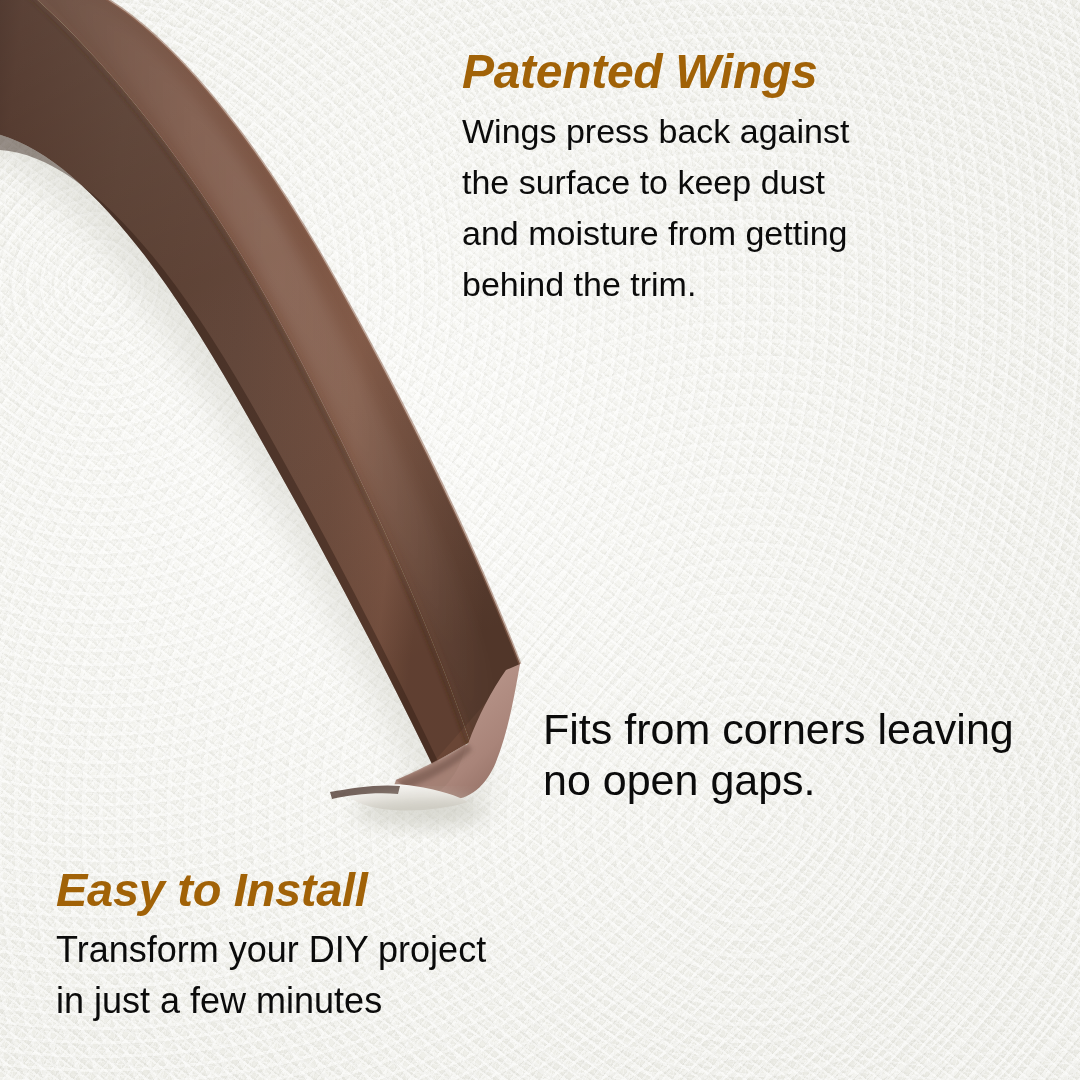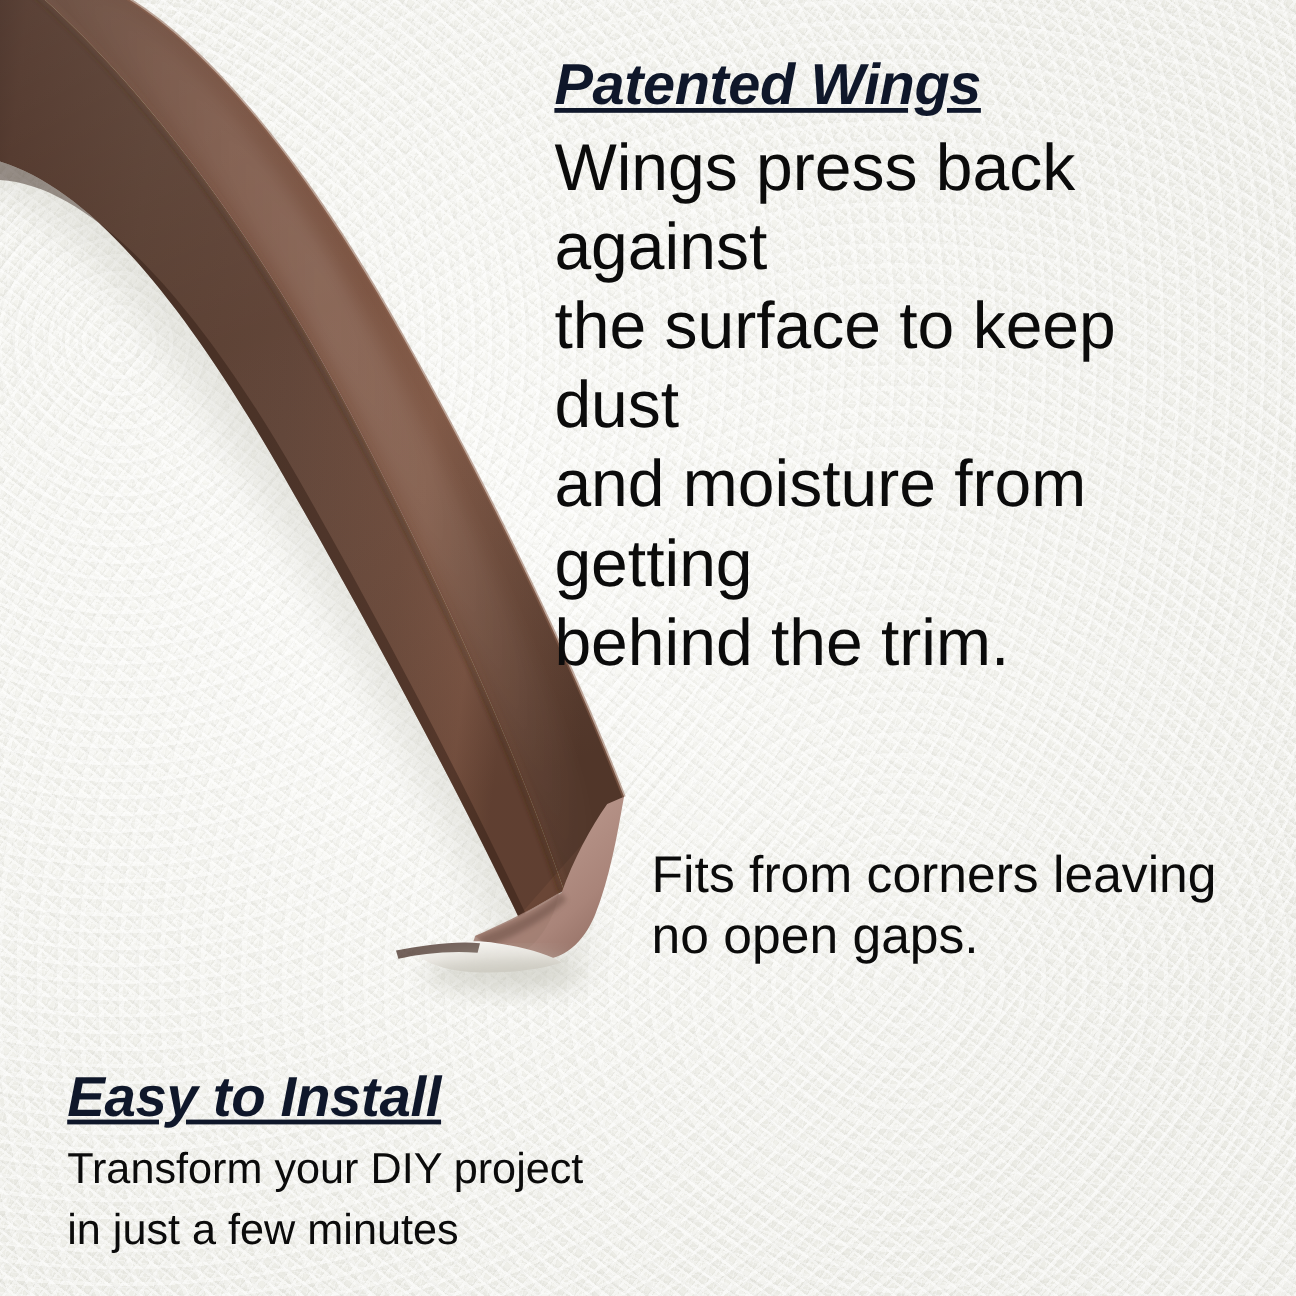--- a/index.html
+++ b/index.html
@@ -60,49 +60,48 @@
     width: 1080px; height: 1080px;
     pointer-events: none;
   }
 
   
   .callout { position: absolute; }
   .callout h2 {
     margin: 0;
     font-weight: bold;
     font-style: italic;
-    color: #0f172a;
+    color: #a16207;
     letter-spacing: -0.3px;
-    text-decoration: underline;
   }
   .callout p {
     margin: 0;
     font-weight: normal;
     font-style: normal;
     color: #0b0b0b;
     white-space: pre-line;
   }
 
   
   #callout-wings        { left: 462px; top: 44px;  width: 520px; }
   #callout-wings h2     { font-size: 48px; line-height: 56px; }
-  #callout-wings p      { font-size: 55px; line-height: 66px; margin-top: 6px; }
+  #callout-wings p      { font-size: 34px; line-height: 51px; margin-top: 6px; }
 
   
   #callout-adhesive     { left: 616px; top: 380px; width: 430px; }
   #callout-adhesive h2  { font-size: 47px; line-height: 56px; }
   #callout-adhesive p   { font-size: 43px; line-height: 51px; margin-top: 6px; }
 
   
   #callout-wedge        { left: 543px; top: 698px; width: 520px; }
   #callout-wedge h2     { font-size: 47px; line-height: 56px; }
   #callout-wedge p      { font-size: 43px; line-height: 51px; margin-top: 6px; }
 
   
-  #callout-install      { left: 56px;  top: 862px; width: 520px; margin-top: 24px; }
+  #callout-install      { left: 56px;  top: 862px; width: 520px; }
   #callout-install h2   { font-size: 47px; line-height: 56px; }
   #callout-install p    { font-size: 36px; line-height: 51px; margin-top: 6px; }
 </style>
 </head>
 <body>
 
 <div id="stage">
 
   <div class="bg-base"></div>
   <div class="bg-vignette"></div>

